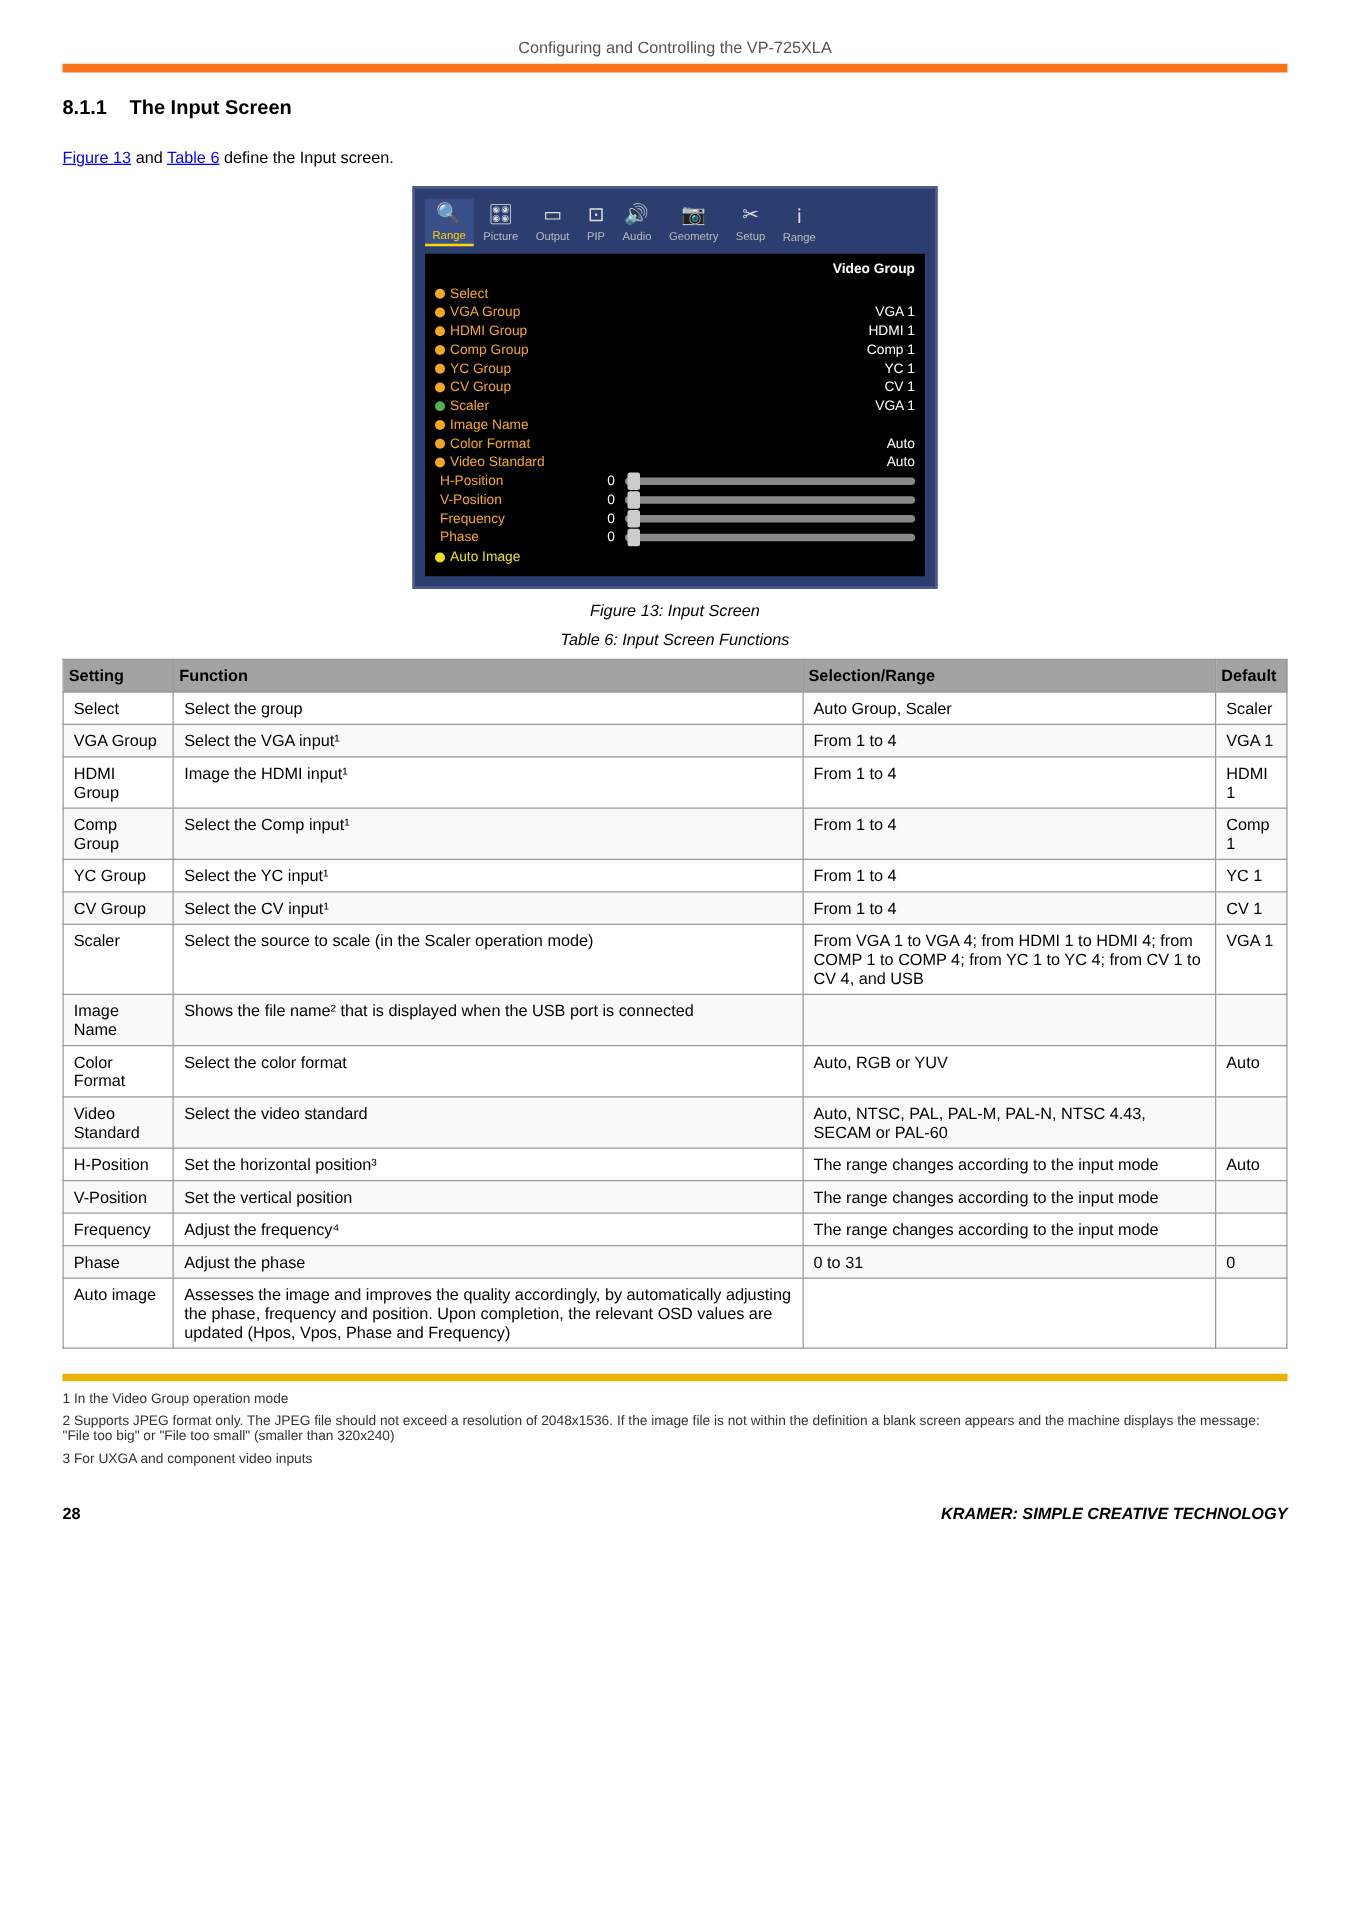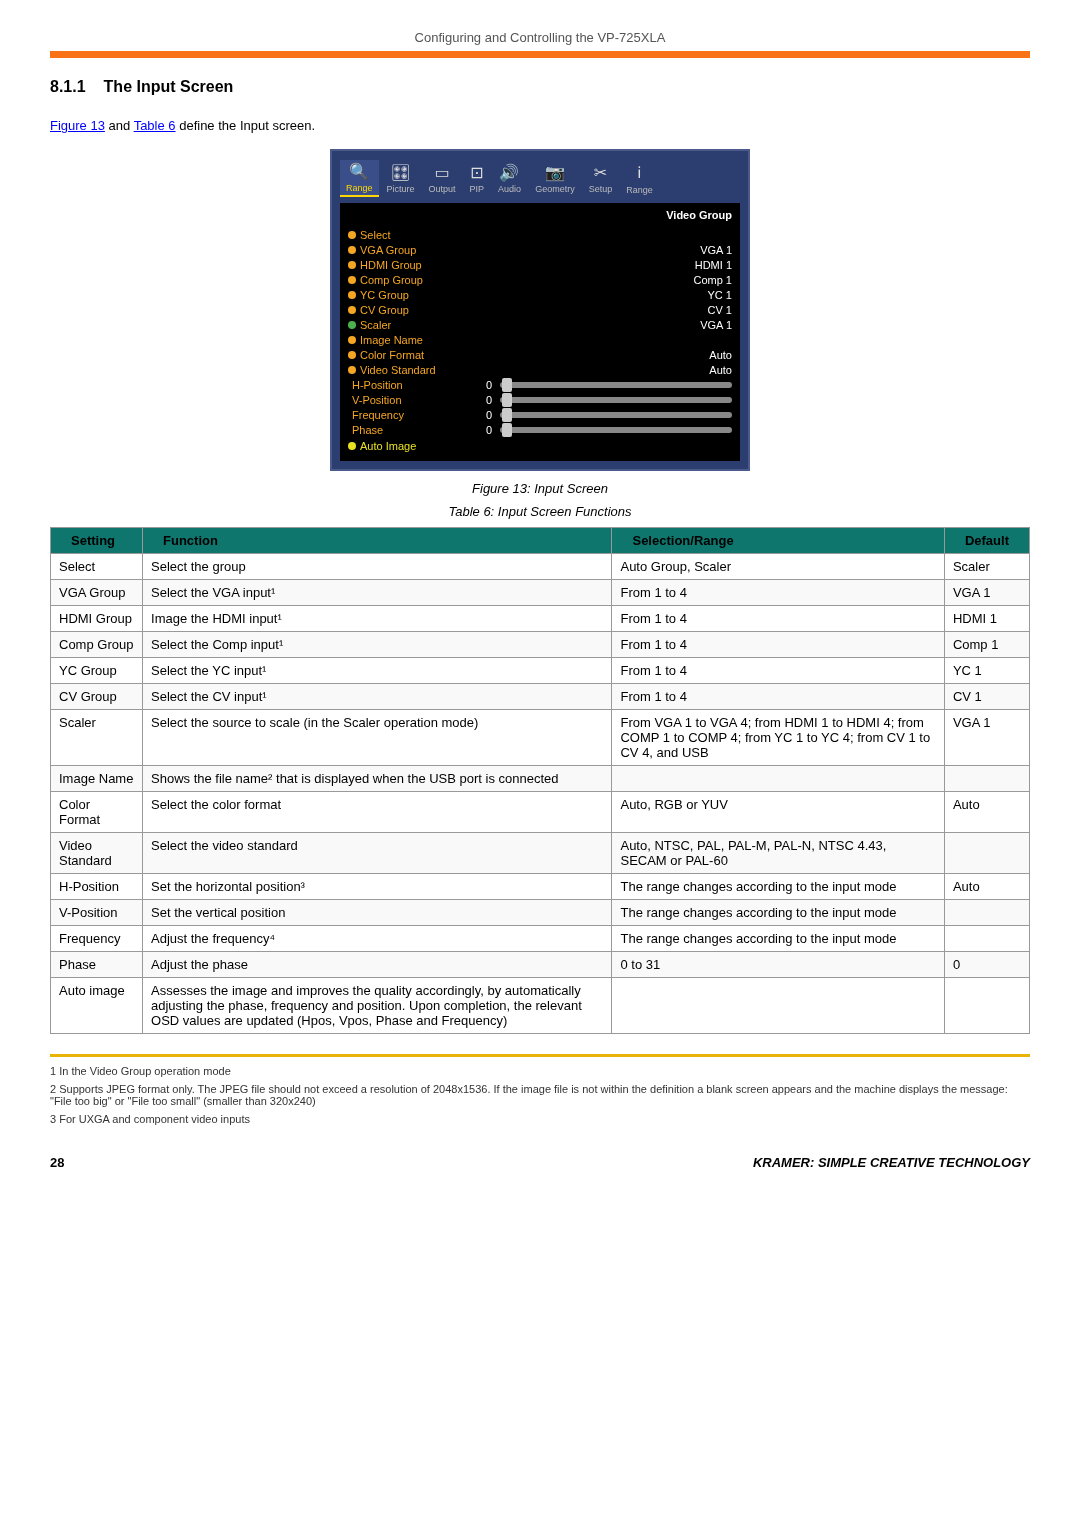--- a/index.html
+++ b/index.html
@@ -163,36 +163,36 @@
       margin: 8px 0;
     }
     
     table.main-table {
       width: 100%;
       border-collapse: collapse;
       font-size: 13px;
       margin-bottom: 20px;
     }
     table.main-table th {
-      background: #0f766e;
+      background: #a3a3a3;
       border: 1px solid #999;
-      padding: 5px 20px;
+      padding: 5px 4px;
       text-align: left;
       font-weight: bold;
     }
     table.main-table td {
       border: 1px solid #999;
       padding: 5px 8px;
       vertical-align: top;
     }
     table.main-table tr:nth-child(even) td {
       background: #f9f9f9;
     }
     .footnotes {
-      border-top: 3px solid #eab308;
+      border-top: 6px solid #eab308;
       padding-top: 8px;
       margin-top: 4px;
       font-size: 11px;
       color: #333;
     }
     .footnotes p {
       margin-bottom: 6px;
     }
     .page-footer {
       display: flex;

